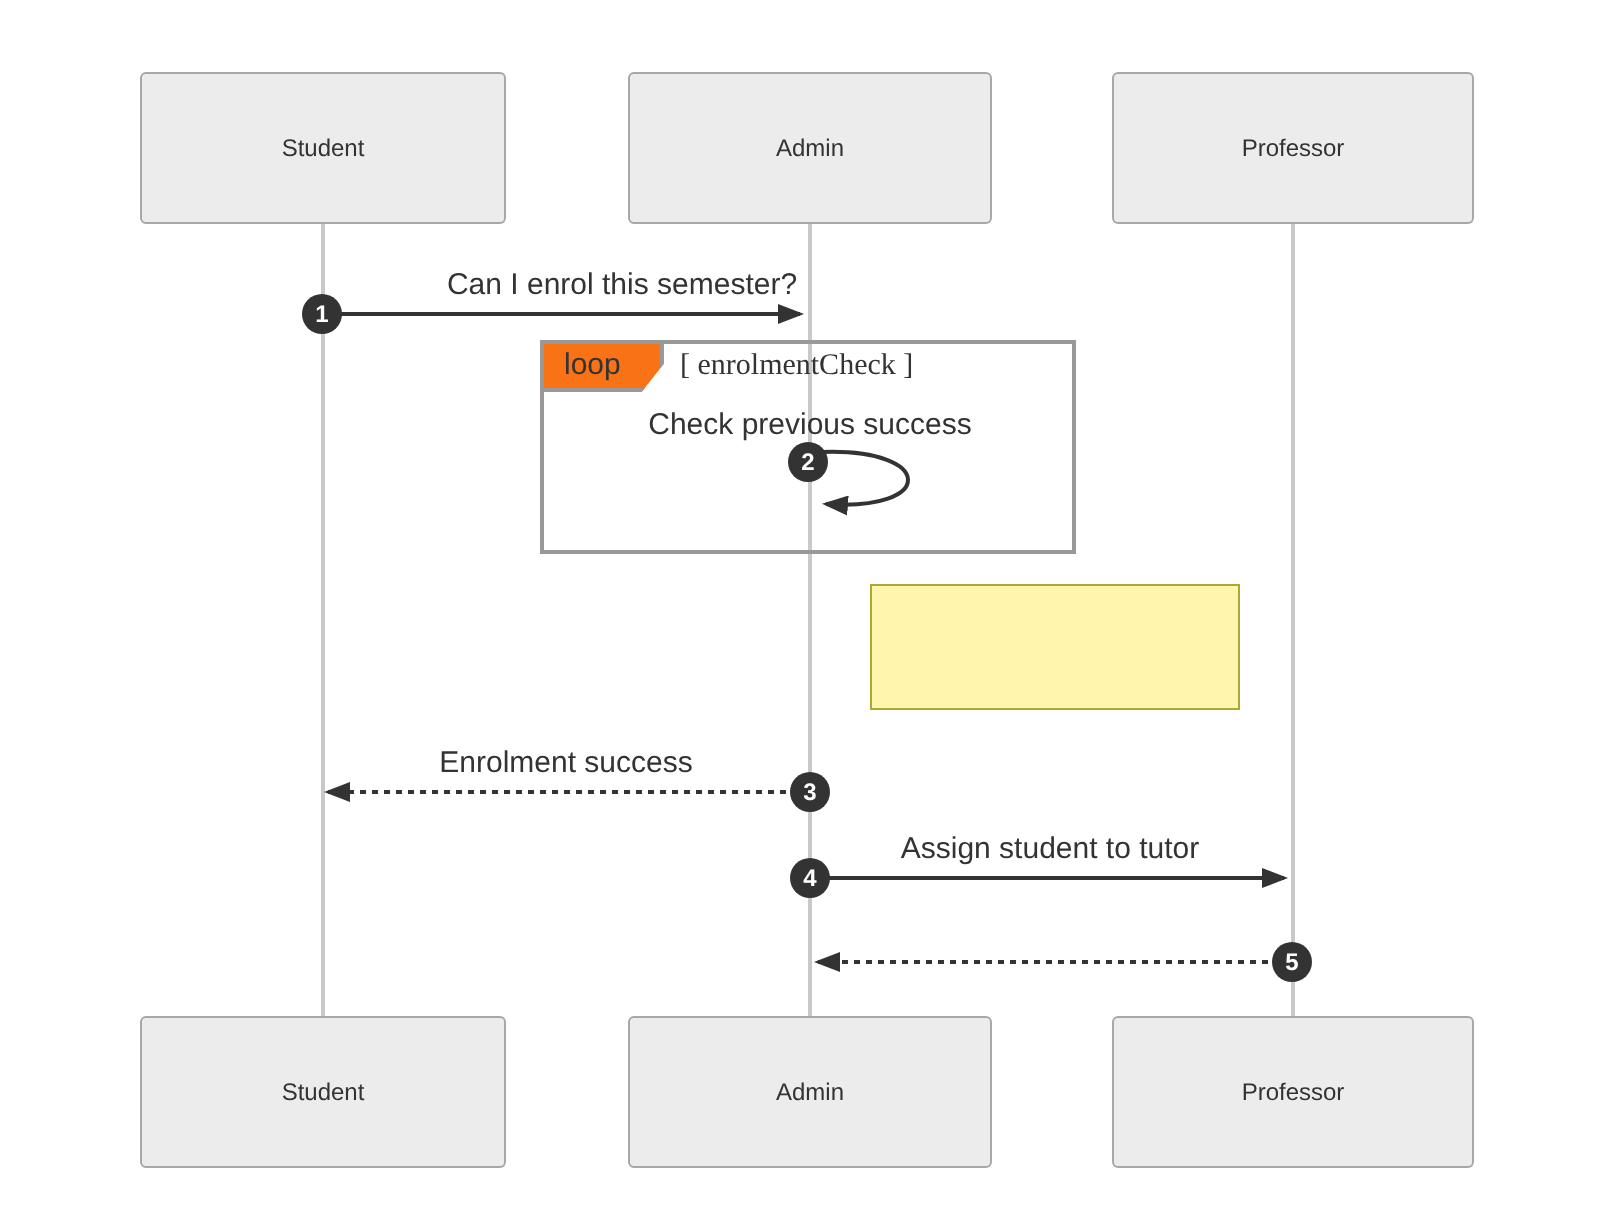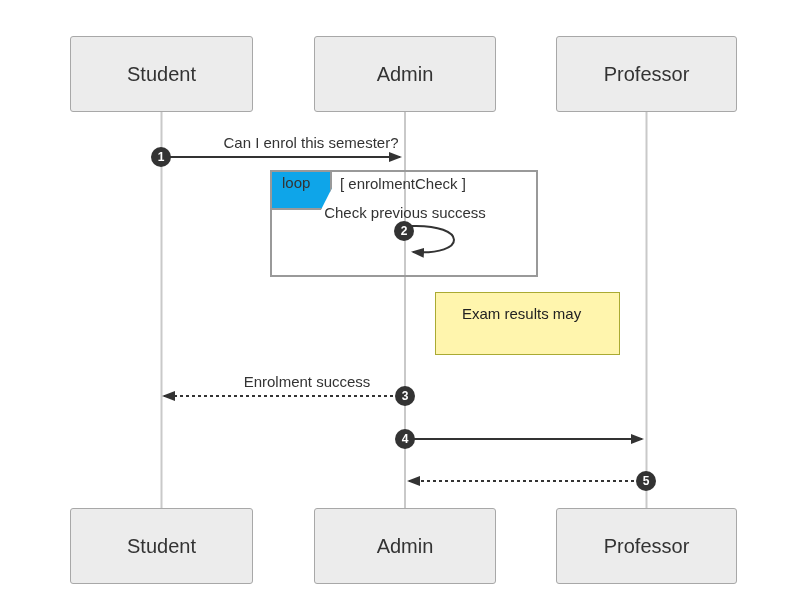--- a/index.html
+++ b/index.html
@@ -23,21 +23,21 @@
   }
   .actor {
     position: absolute;
     box-sizing: border-box;
     background: #ececec;
     border: 1px solid #a8a8a8;
     border-radius: 3px;
     display: flex;
     align-items: center;
     justify-content: center;
-    font-size: 20px;
+    font-size: 12px;
     color: #333333;
   }
   .msg-label {
     position: absolute;
     transform: translateX(-50%);
     font-size: 15px;
     white-space: nowrap;
     color: #333333;
   }
   .num-circle {
@@ -58,37 +58,38 @@
     position: absolute;
     left: 270px; top: 170px;
     width: 268px; height: 107px;
     box-sizing: border-box;
     border: 2px solid #999999;
     background: transparent;
   }
   .loop-tab {
     position: absolute;
     left: -2px; top: -2px;
-    width: 62px; height: 40px;
+    width: 62px; height: 26px;
     box-sizing: border-box;
-    background: #0ea5e9;
+    background: #f97316;
     border: 2px solid #999999;
     clip-path: polygon(0 0, 100% 0, 100% 45%, 82% 100%, 0 100%);
     font-size: 15px;
     padding-left: 10px;
     line-height: 21px;
     color: #333333;
   }
   .loop-cond {
     position: absolute;
     left: 68px; top: 1px;
     font-size: 15px;
     line-height: 21px;
     white-space: nowrap;
     color: #333333;
+    font-family: Liberation Serif, serif;
   }
   .note {
     position: absolute;
     left: 435px; top: 292px;
     width: 185px; height: 63px;
     box-sizing: border-box;
     background: #fff5ad;
     border: 1px solid #aaaa33;
     padding: 10px 6px 6px 26px;
     font-size: 15px;
@@ -145,25 +146,25 @@
 
   <div class="loop-frame">
     <div class="loop-tab">
       <span>loop</span>
     </div>
     <div class="loop-cond">[ enrolmentCheck ]</div>
   </div>
 
   <div class="msg-label" style="left:283px; top:134px;margin-left:28px;">Can I enrol this semester?</div>
   <div class="msg-label" style="left:405px; top:204px;">Check previous success</div>
-  <div class="msg-label" style="left:283px; top:373px;margin-left:24px;">Enrolment success</div>
+  <div class="msg-label" style="left:283px; top:373px;">Enrolment success</div>
+  <div class="msg-label" style="left:525px; top:416px;">Assign student to tutor</div>
 
   <div class="num-circle" style="left:151px; top:147px;">1</div>
   <div class="num-circle" style="left:394px; top:221px;">2</div>
   <div class="num-circle" style="left:395px; top:386px;">3</div>
   <div class="num-circle" style="left:395px; top:429px;">4</div>
   <div class="num-circle" style="left:636px; top:471px;">5</div>
 
   <div class="note">
-    <div>Exam results may</div>
   </div>
 
 </div>
 
 </body></html>

